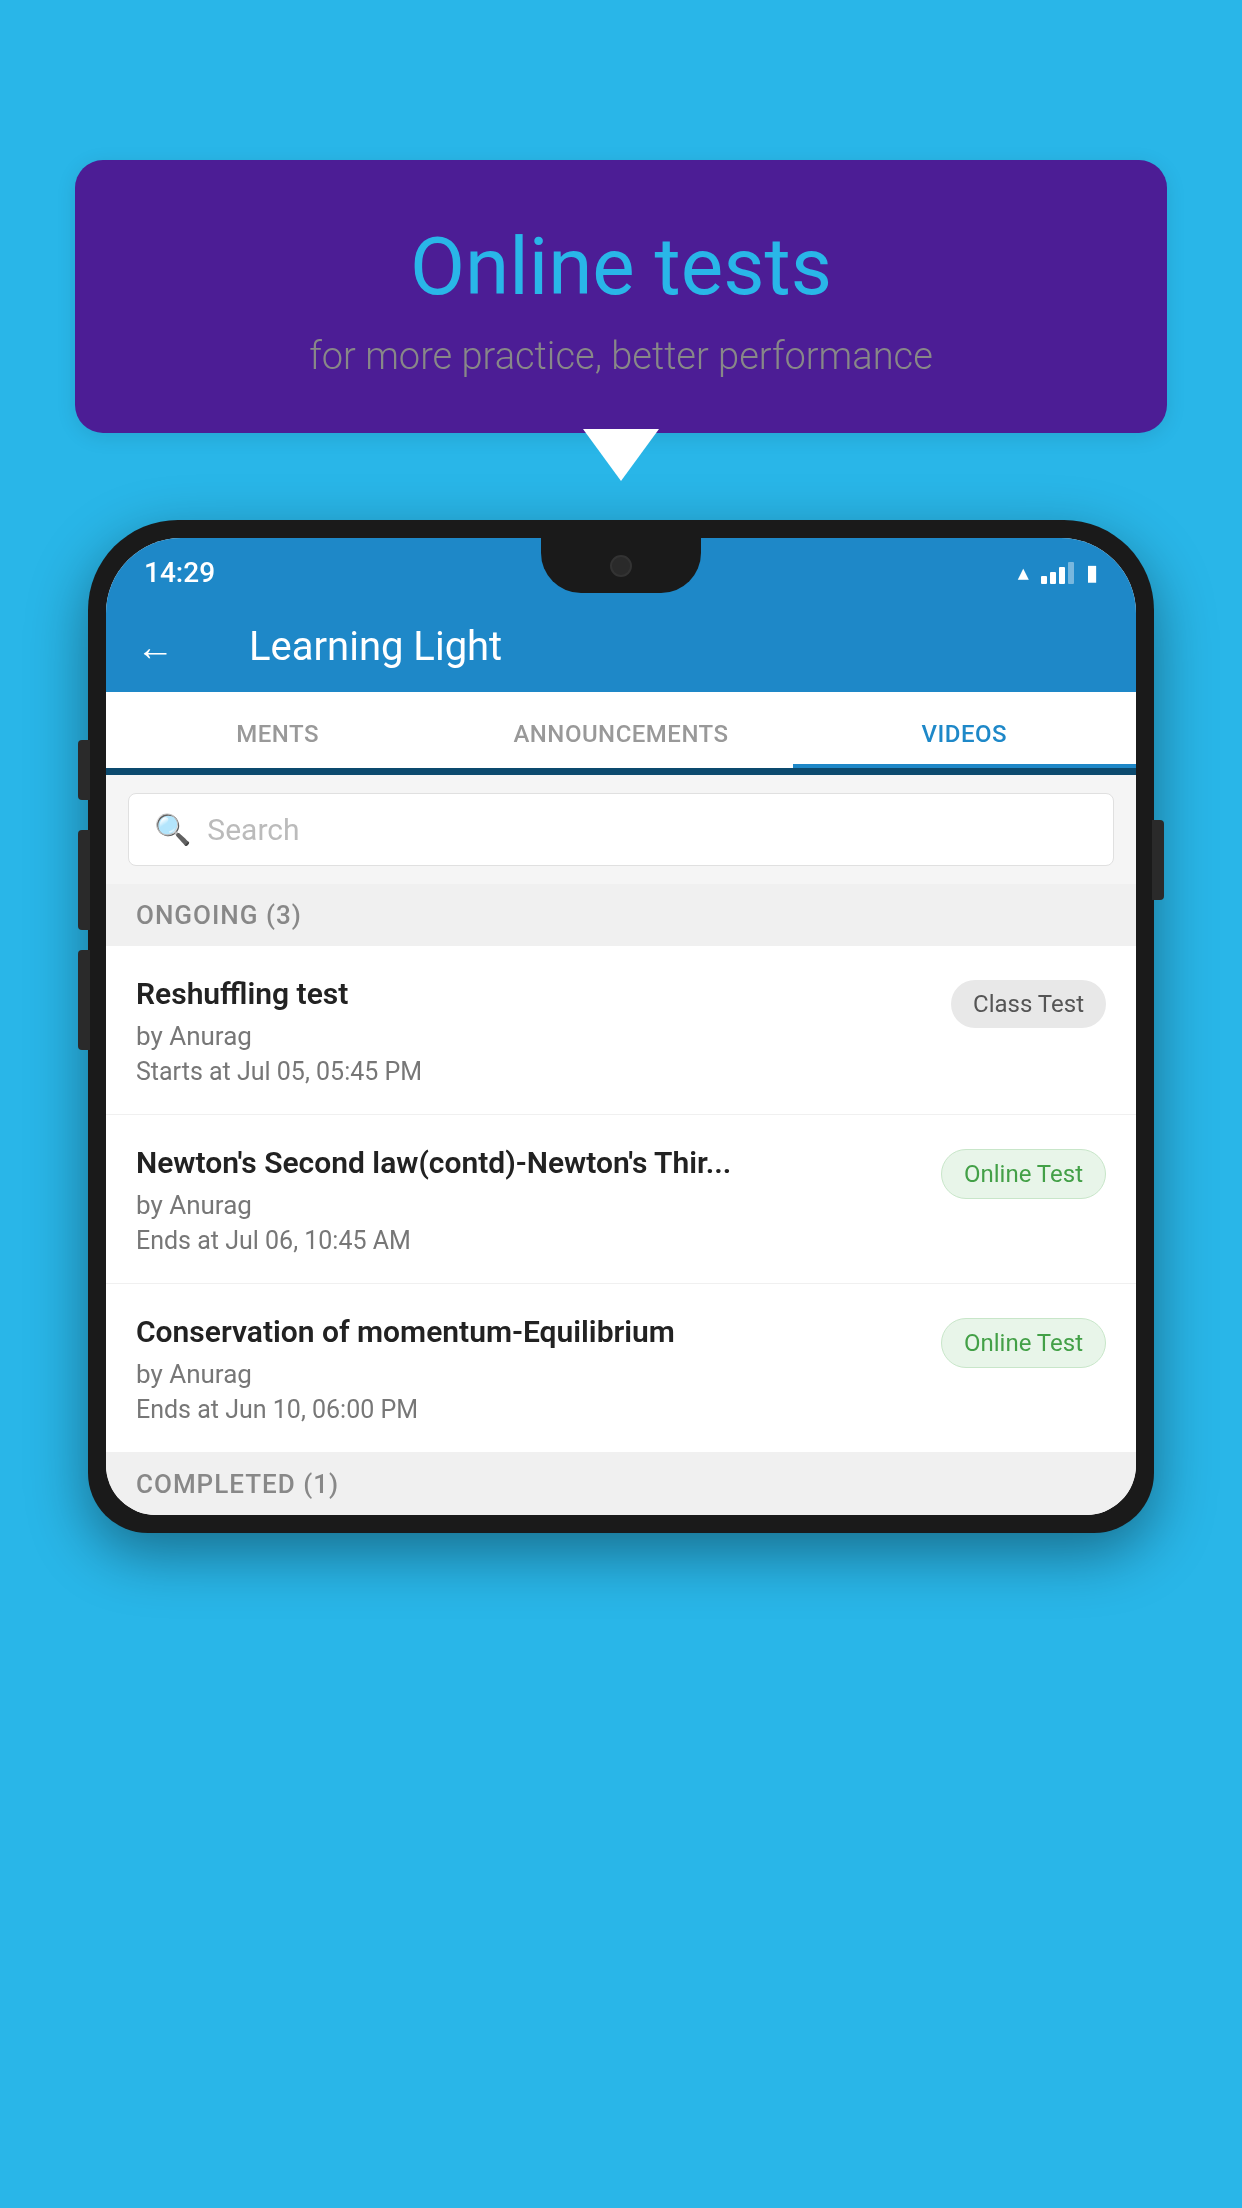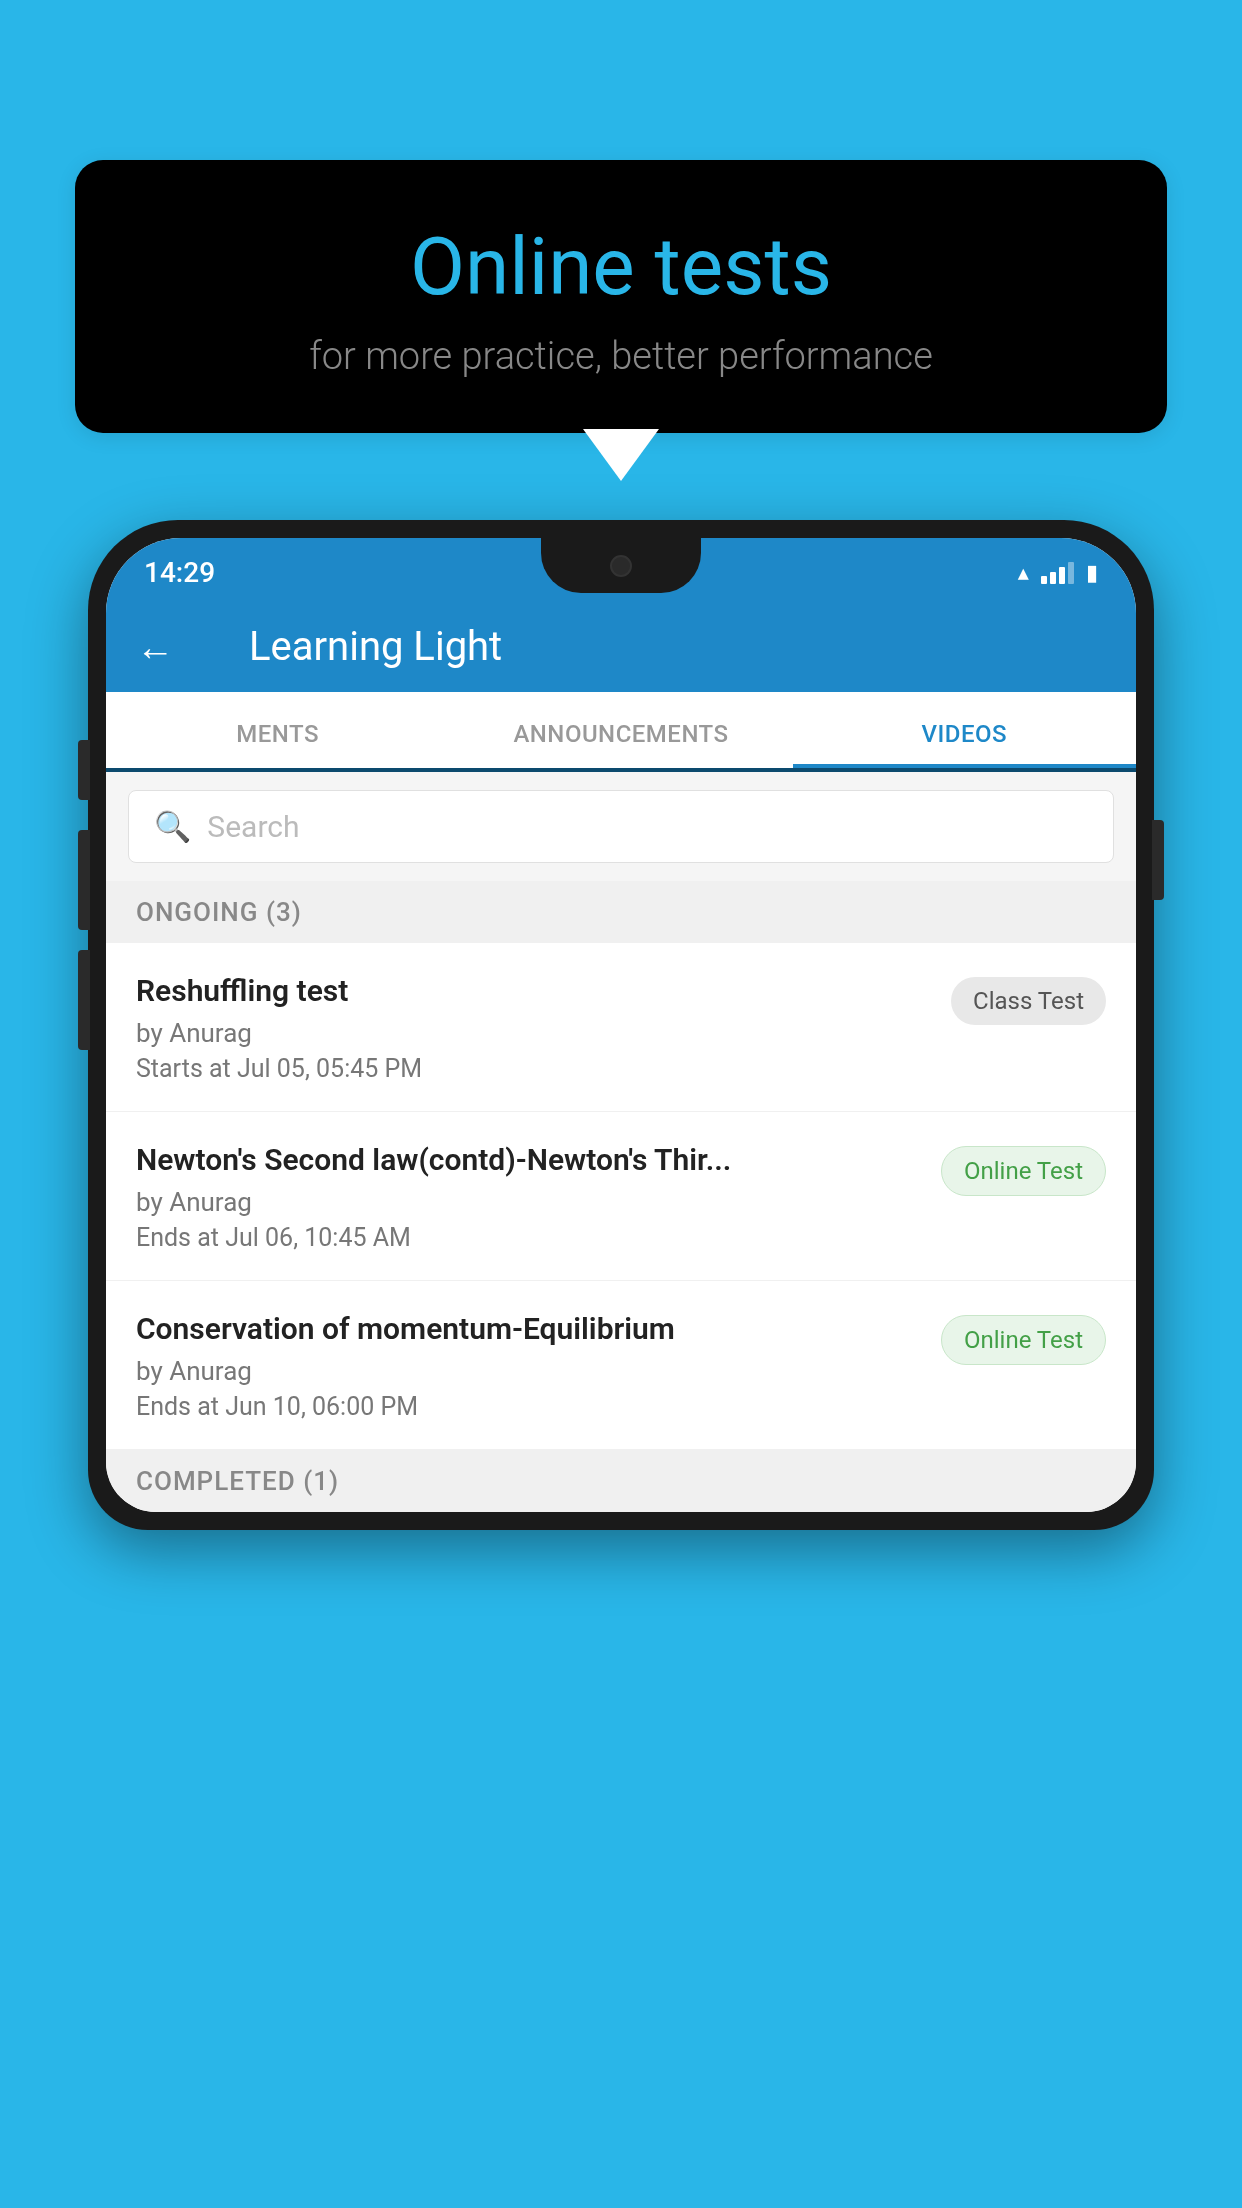--- a/index.html
+++ b/index.html
@@ -13,21 +13,21 @@
       overflow: hidden;
       position: relative;
     }
 
     
     .speech-bubble {
       position: absolute;
       top: 160px;
       left: 75px;
       right: 75px;
-      background: #000000;
+      background: #4c1d95;
       border-radius: 28px;
       padding: 60px 36px 55px;
       text-align: center;
       box-shadow: 0 4px 20px rgba(0,0,0,0.1);
     }
 
     .speech-bubble::after {
       content: '';
       position: absolute;
       bottom: -48px;
@@ -140,21 +140,21 @@
       color: white;
       font-size: 40px;
       font-weight: 400;
       margin-left: 47px;
     }
 
     
     .tabs-bar {
       background: white;
       display: flex;
-      border-bottom: 4px solid #0c4a6e;
+      border-bottom: 7px solid #0c4a6e;
     }
 
     .tab-item {
       flex: 1;
       text-align: center;
       padding: 28px 8px 20px;
       font-size: 24px;
       color: #999;
       font-weight: 500;
       letter-spacing: 0.5px;

